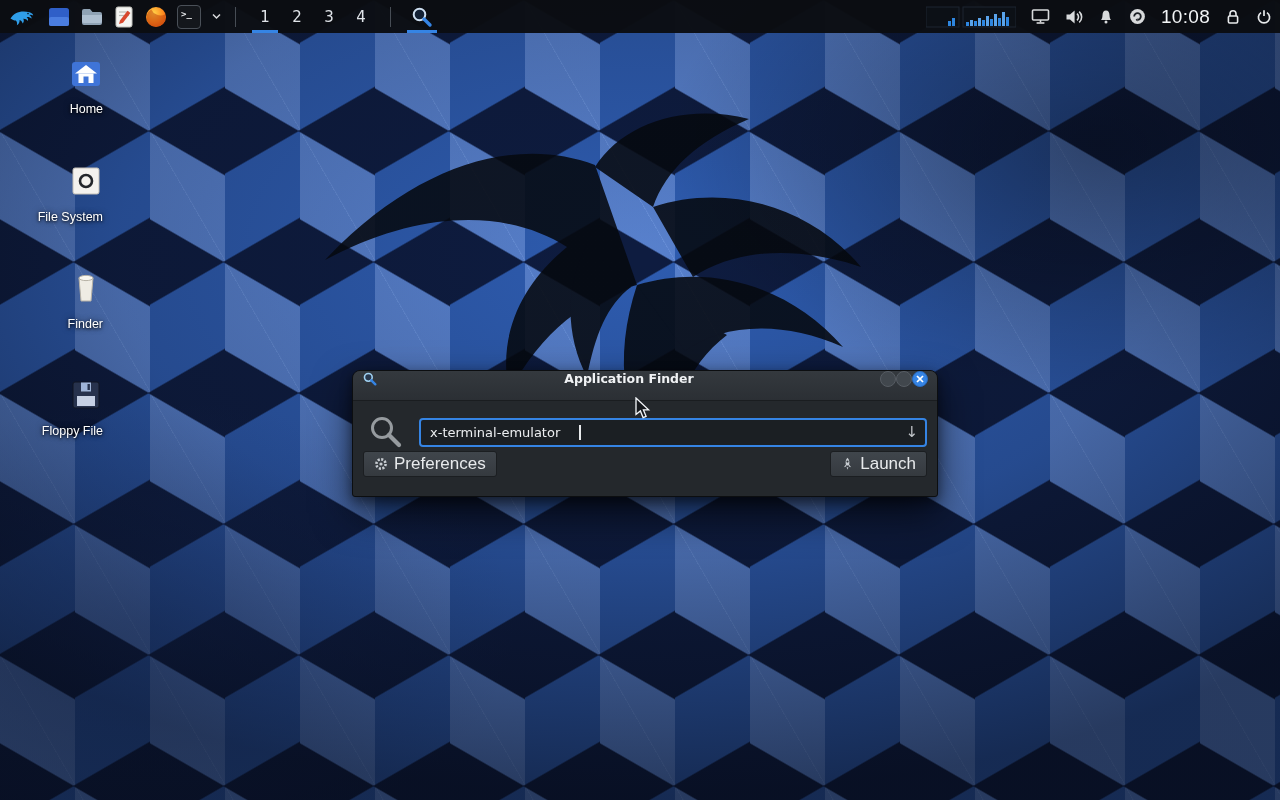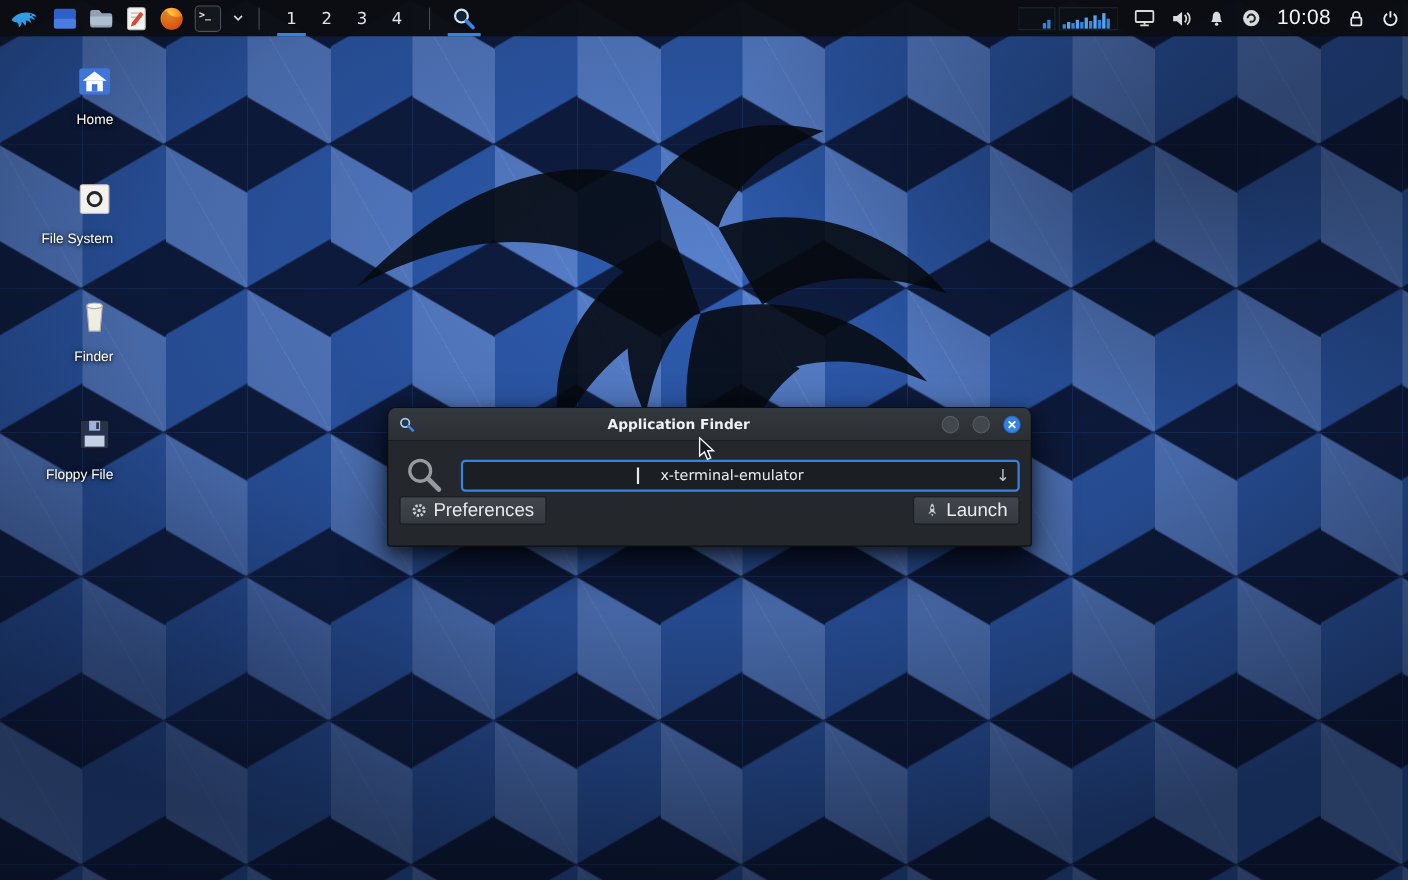--- a/index.html
+++ b/index.html
@@ -54,31 +54,31 @@
     align-items:flex-end; gap:12px; background:none; border:none; }
   .dicon .dlabel { color:#ffffff; font-size:12.5px; white-space:nowrap;
     text-shadow:0 1px 3px rgba(0,0,0,.95), 0 0 6px rgba(0,0,0,.6); }
 
   
   .af-window { position:absolute; left:352px; top:370px; width:586px; height:127px;
     border-radius:8px 8px 3px 3px; background:#24282c; border:1px solid #0c0e10;
     box-shadow:0 16px 38px rgba(0,0,0,.62), 0 4px 12px rgba(0,0,0,.45); z-index:60; }
   .titlebar { height:30px; border-radius:7px 7px 0 0;
     background:linear-gradient(#34393e,#2b2f34); border-bottom:1px solid #1a1d20;
-    display:flex; align-items:center; padding:0 9px; gap:12px; }
+    display:flex; align-items:flex-start; padding:0 9px; gap:0; }
   .title { flex:1; text-align:center; color:#f0f2f4; font-size:12.5px; font-weight:bold; }
   .wbtn { width:16px; height:16px; border-radius:50%; border:1px solid #565c63;
     background:#41474d; display:flex; align-items:center; justify-content:center; padding:0; }
   .wbtn.close { background:#3584e4; border-color:#2a6bbf; }
   .af-body { position:relative; height:96px; }
   .big-search { position:absolute; left:15px; top:13px; }
   .entry { position:absolute; left:66px; top:17px; width:508px; height:29px;
     background:#1b1f23; border:2px solid #3584e4; border-radius:4px; }
   .entry input { position:absolute; inset:0; background:transparent; border:none; outline:none;
-    color:#eceef0; font:13px "DejaVu Sans",sans-serif; padding:0 24px 0 9px;text-align:center; }
+    color:#eceef0; font:13px "DejaVu Sans",sans-serif; padding:0 24px 0 9px; }
   .caret { position:absolute; left:158px; top:5px; width:1.5px; height:15px; background:#e8eaec; }
   .entry-arrow { position:absolute; right:7px; top:50%; transform:translateY(-52%);
     color:#c0c4c8; font-size:15px; line-height:1; }
   .btn { position:absolute; bottom:20px; height:26px; display:inline-flex; align-items:center;
     gap:6px; padding:0 10px; background:linear-gradient(#40464c,#353a3f);
     border:1px solid #1b1e21; border-radius:3px; color:#e8eaec; font-size:17px; }
   .btn.pref { left:10px; } .btn.launch { right:10px; }
 
   .cursor { position:absolute; left:635px; top:397px; z-index:99; pointer-events:none; }
 </style>

